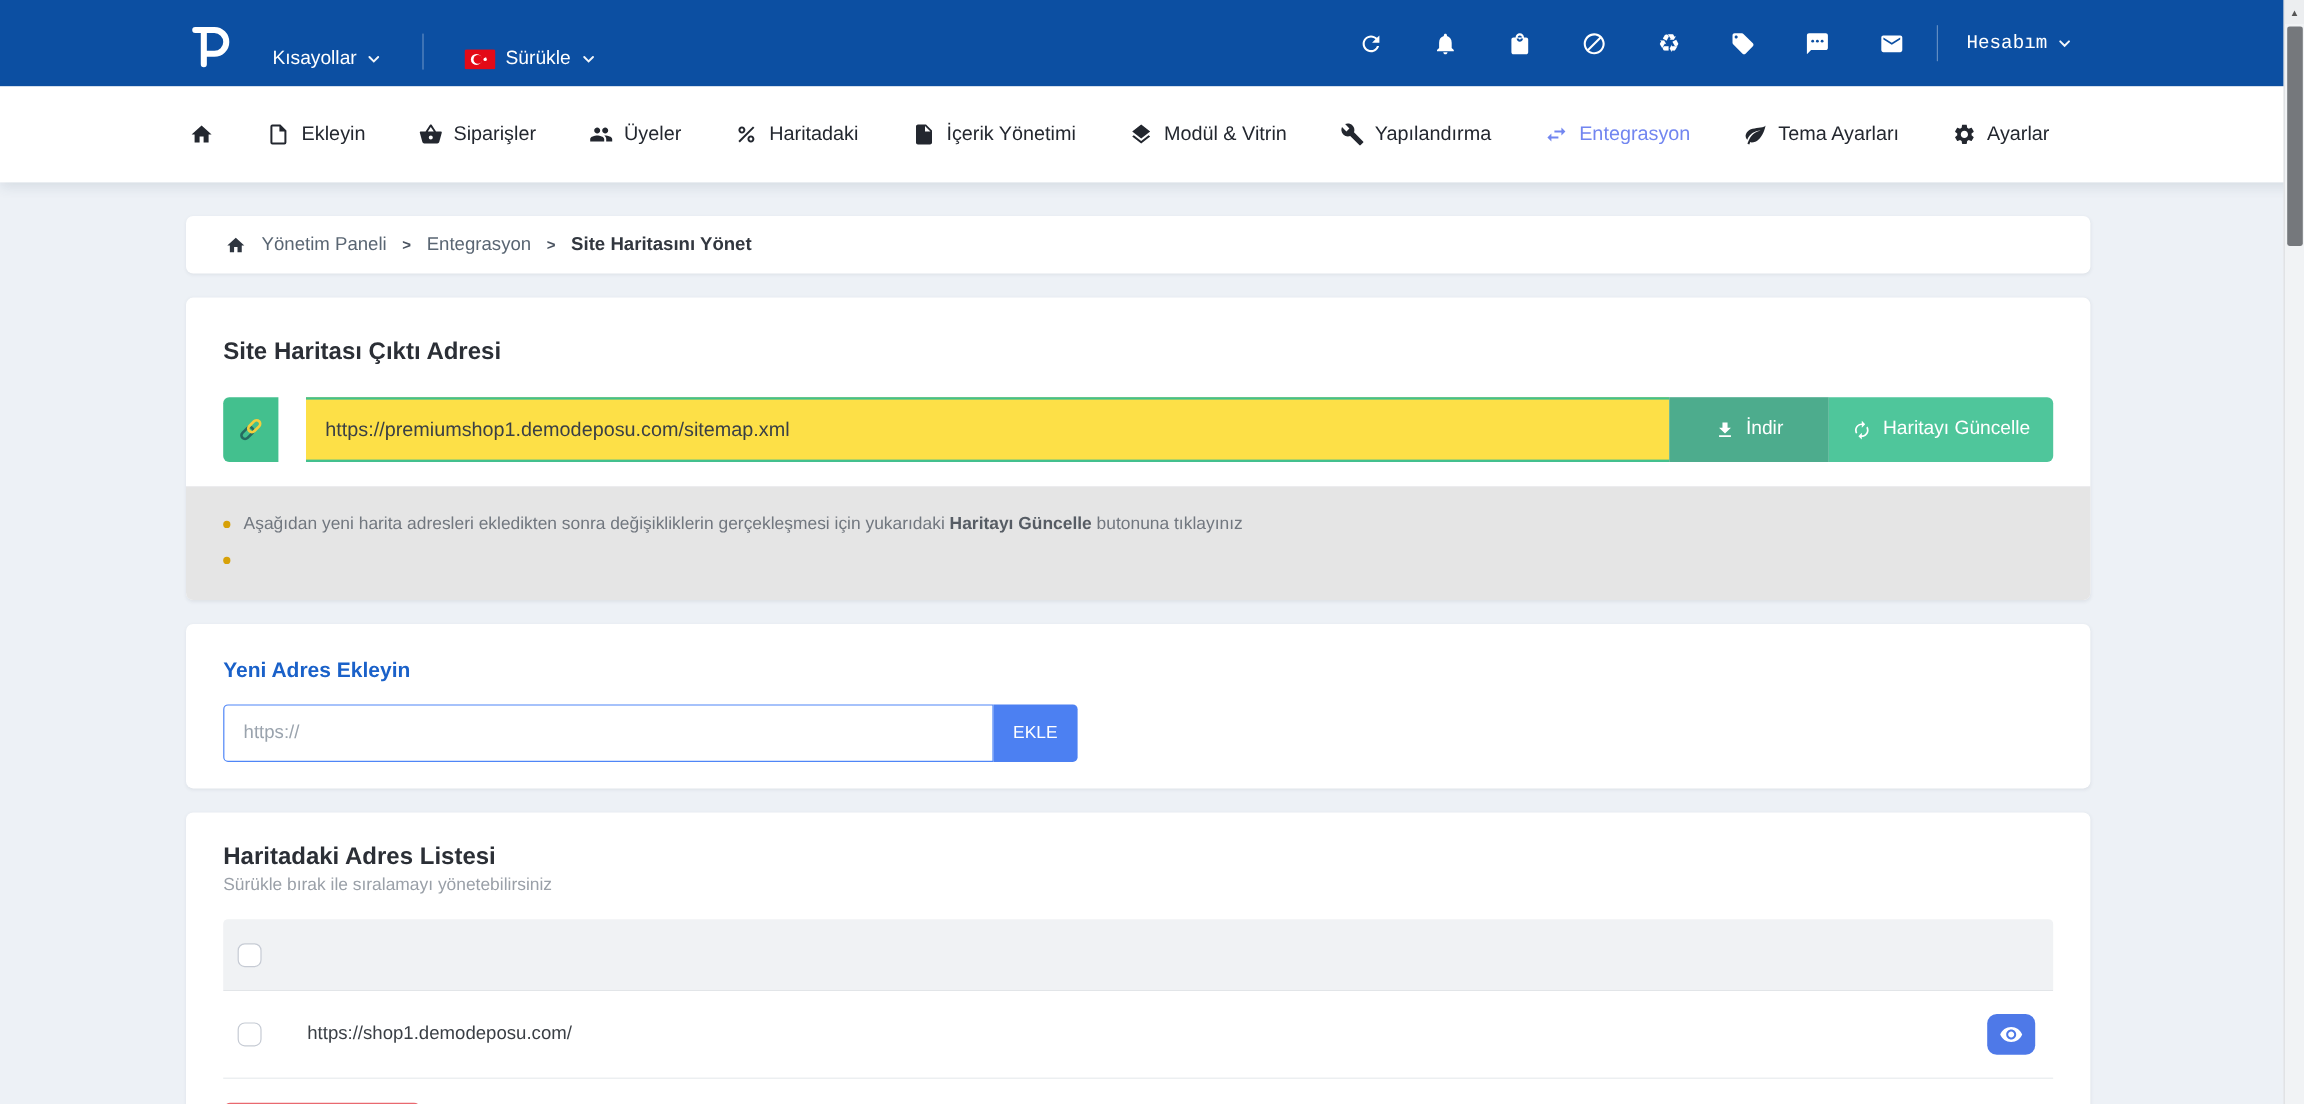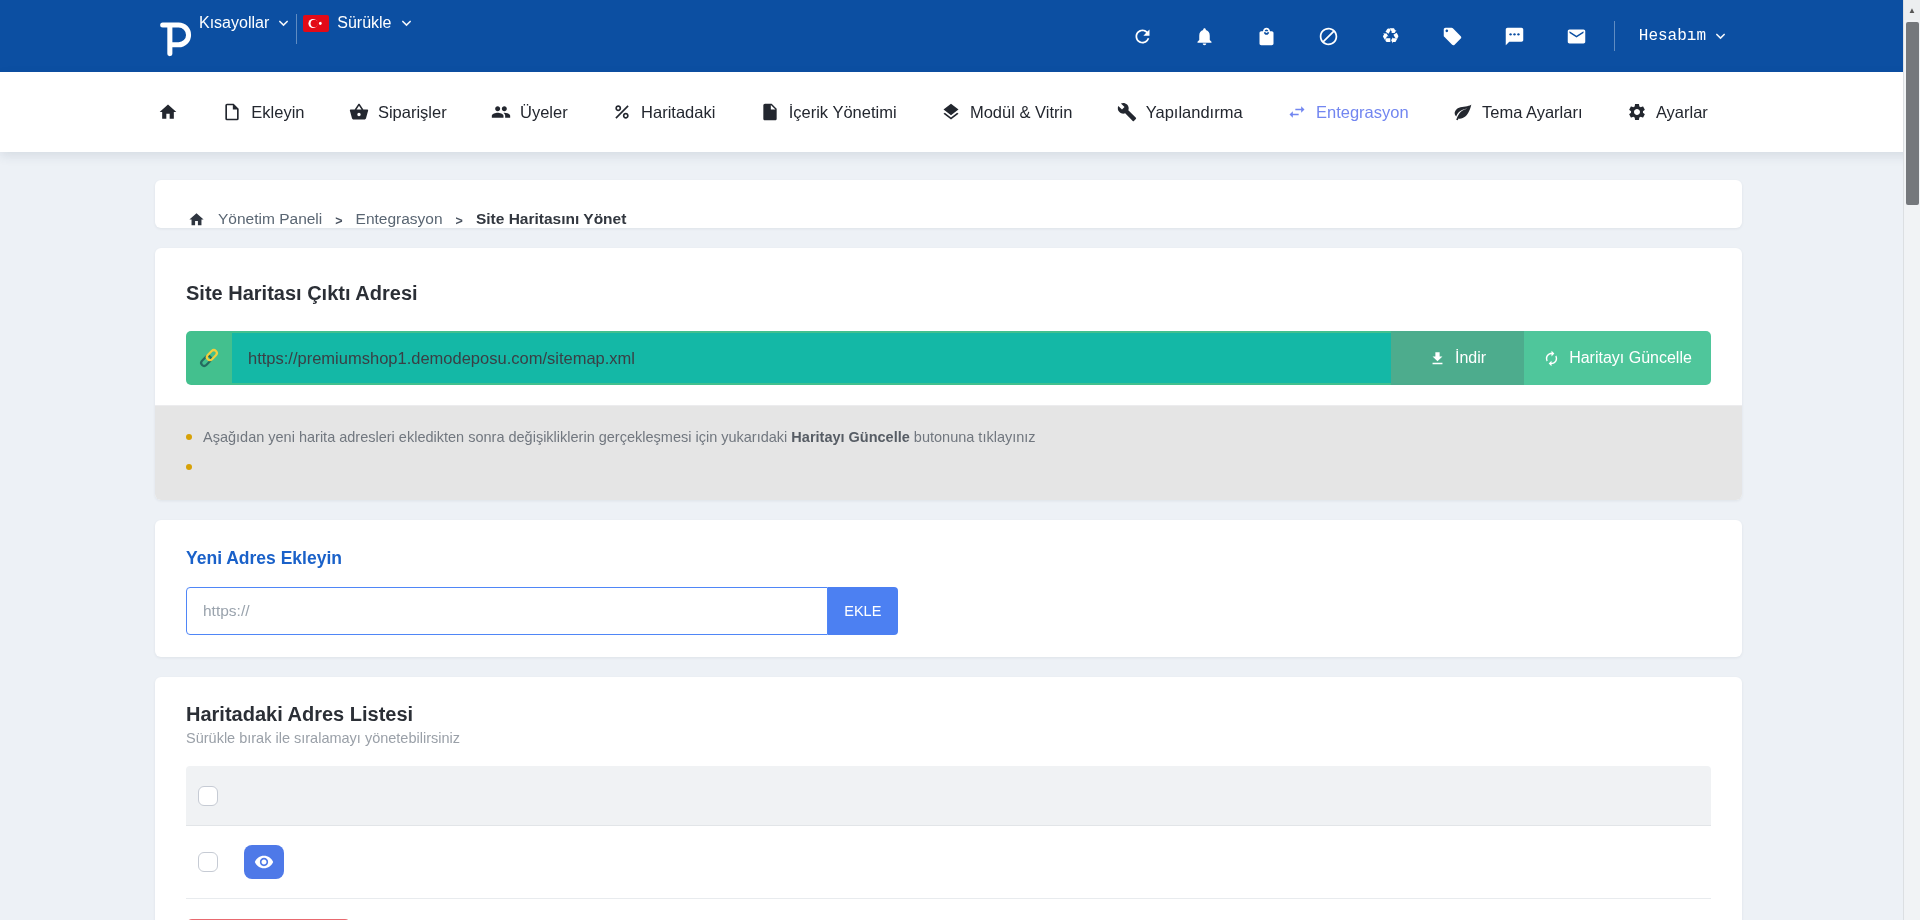--- a/index.html
+++ b/index.html
@@ -2,21 +2,21 @@
 <html><head>
 <meta charset="utf-8">
 <style>
   * { margin:0; padding:0; box-sizing:border-box; }
   html,body { width:1920px; height:920px; }
   body { font-family:"Liberation Sans","DejaVu Sans",sans-serif; background:#edf1f6; overflow:hidden; }
   .page { position:relative; width:1920px; height:920px; overflow:hidden; }
 
   
   .topbar { height:72px; background:#0c4fa2; display:flex; align-items:center; padding:0 193px 0 155px; color:#fff; }
-  .tb-left { display:flex; align-items:flex-start; }
+  .tb-left { display:flex; align-items:flex-end; gap:28px; }
   .logo { width:44px; height:44px; display:flex; align-items:center; }
   .tb-item { display:flex; align-items:center; gap:8px; font-size:16px; cursor:pointer; }
   .tb-divider { width:1px; height:30px; background:rgba(255,255,255,.35); margin:0 6px; }
   .chev { width:13px; height:13px; opacity:.95; }
   .flag { width:26px; height:17px; border-radius:2px; overflow:hidden; }
   .tb-right { margin-left:auto; display:flex; align-items:center; gap:0; }
   .tb-icon-btn { width:62px; height:40px; display:flex; align-items:center; justify-content:center; cursor:pointer; }
   .tb-icon { width:21px; height:21px; display:flex; align-items:center; justify-content:center; }
   .tb-icon svg { width:21px; height:21px; fill:#fff; }
   .recycle-glyph { font-family:"DejaVu Sans",sans-serif; font-size:21px; color:#fff; line-height:1; }
@@ -26,34 +26,34 @@
   .navbar { height:80px; background:#fff; display:flex; align-items:center; justify-content:space-between; padding:0 212px 0 158px; box-shadow:0 4px 10px rgba(50,70,100,.12); position:relative; z-index:5; }
   .nav-item { display:flex; align-items:center; gap:9px; font-size:16.5px; color:#23272f; cursor:pointer; white-space:nowrap; }
   .nav-item .nic { width:20px; height:20px; }
   .nav-item .nic svg { width:20px; height:20px; fill:currentColor; }
   .nav-item.active { color:#7286f0; }
 
   
   .content { padding:28px 178px 0 155px; }
   .card { background:#fff; border-radius:6px; box-shadow:0 1px 3px rgba(50,60,80,.08); margin-bottom:20px; }
 
-  .breadcrumb { height:48px; display:flex; align-items:flex-end; padding:0 33px; gap:13px; font-size:15.5px; color:#5a6673; }
+  .breadcrumb { height:48px; display:flex; align-items:center; padding:0 33px; gap:13px; font-size:15.5px; color:#5a6673; }
   .bc-home { width:17px; height:17px; }
   .bc-home svg { width:17px; height:17px; fill:#2f3640; }
   .bc-sep { font-size:12.5px; font-weight:700; color:#4a5360; }
   .bc-link { cursor:pointer; }
   .bc-current { color:#32373f; font-weight:700; }
 
   
   .card1-body { padding:34px 31px 20px; }
   .card-title { font-size:20px; font-weight:700; color:#2b2f36; }
   .url-group { display:flex; margin-top:26px; height:54px; }
   .url-addon { width:46px; background:#43c08e; border-radius:5px 0 0 5px; display:flex; align-items:center; justify-content:center; }
   .url-addon svg { width:24px; height:24px; }
-  .url-input { flex:1; border:2px solid #43c08e; border-left:none; border-right:none; font-size:16.5px; color:#3a3f45; padding:0 16px; outline:none; font-family:"Liberation Sans",sans-serif; background:#14b8a6; }
+  .url-input { flex:1; border:2px solid #43c08e; border-left:none; border-right:none; font-size:16.5px; color:#3a3f45; padding:0 16px; outline:none; font-family:"Liberation Sans",sans-serif; background:#fde047;margin-left:23px; }
   .btn-green { display:flex; align-items:center; justify-content:center; gap:9px; color:#fff; font-size:16px; cursor:pointer; border:none; font-family:"Liberation Sans",sans-serif; }
   .btn-green svg { width:17px; height:17px; fill:#fff; }
   .btn-download { width:133px; background:#4dac8d; }
   .btn-update { width:187px; background:#4fc69b; border-radius:0 5px 5px 0; }
   .card1-notes { background:#e5e5e5; border-top:1px solid #ececee; border-radius:0 0 6px 6px; padding:16px 31px 18px; }
   .note { display:flex; align-items:center; gap:11px; min-height:30px; font-size:14.5px; color:#71777f; }
   .note-bullet { width:6px; height:6px; border-radius:50%; background:#d7a107; flex:0 0 auto; }
   .note b { color:#565c64; font-weight:700; }
 
   
@@ -325,20 +325,21 @@
         <div class="table">
           <div class="t-row t-head">
             <div class="t-check-cell">
                 <span class="checkbox"></span>
               </div>
           </div>
           <div class="t-row t-body-row">
             <div class="t-check-cell">
                 <span class="checkbox"></span>
               </div>
+            <div class="t-label-cell">https://shop1.demodeposu.com/</div>
             <div class="t-action-cell">
               <button class="btn-eye">
                 <svg viewBox="0 0 24 24">
                     <path d="M12 4.5C7 4.5 2.73 7.61 1 12c1.73 4.39 6 7.5 11 7.5s9.27-3.11 11-7.5c-1.73-4.39-6-7.5-11-7.5zM12 17c-2.76 0-5-2.24-5-5s2.24-5 5-5 5 2.24 5 5-2.24 5-5 5zm0-8c-1.66 0-3 1.34-3 3s1.34 3 3 3 3-1.34 3-3-1.34-3-3-3z"></path>
                   </svg>
               </button>
             </div>
           </div>
         </div>
         <button class="btn-danger"></button>

